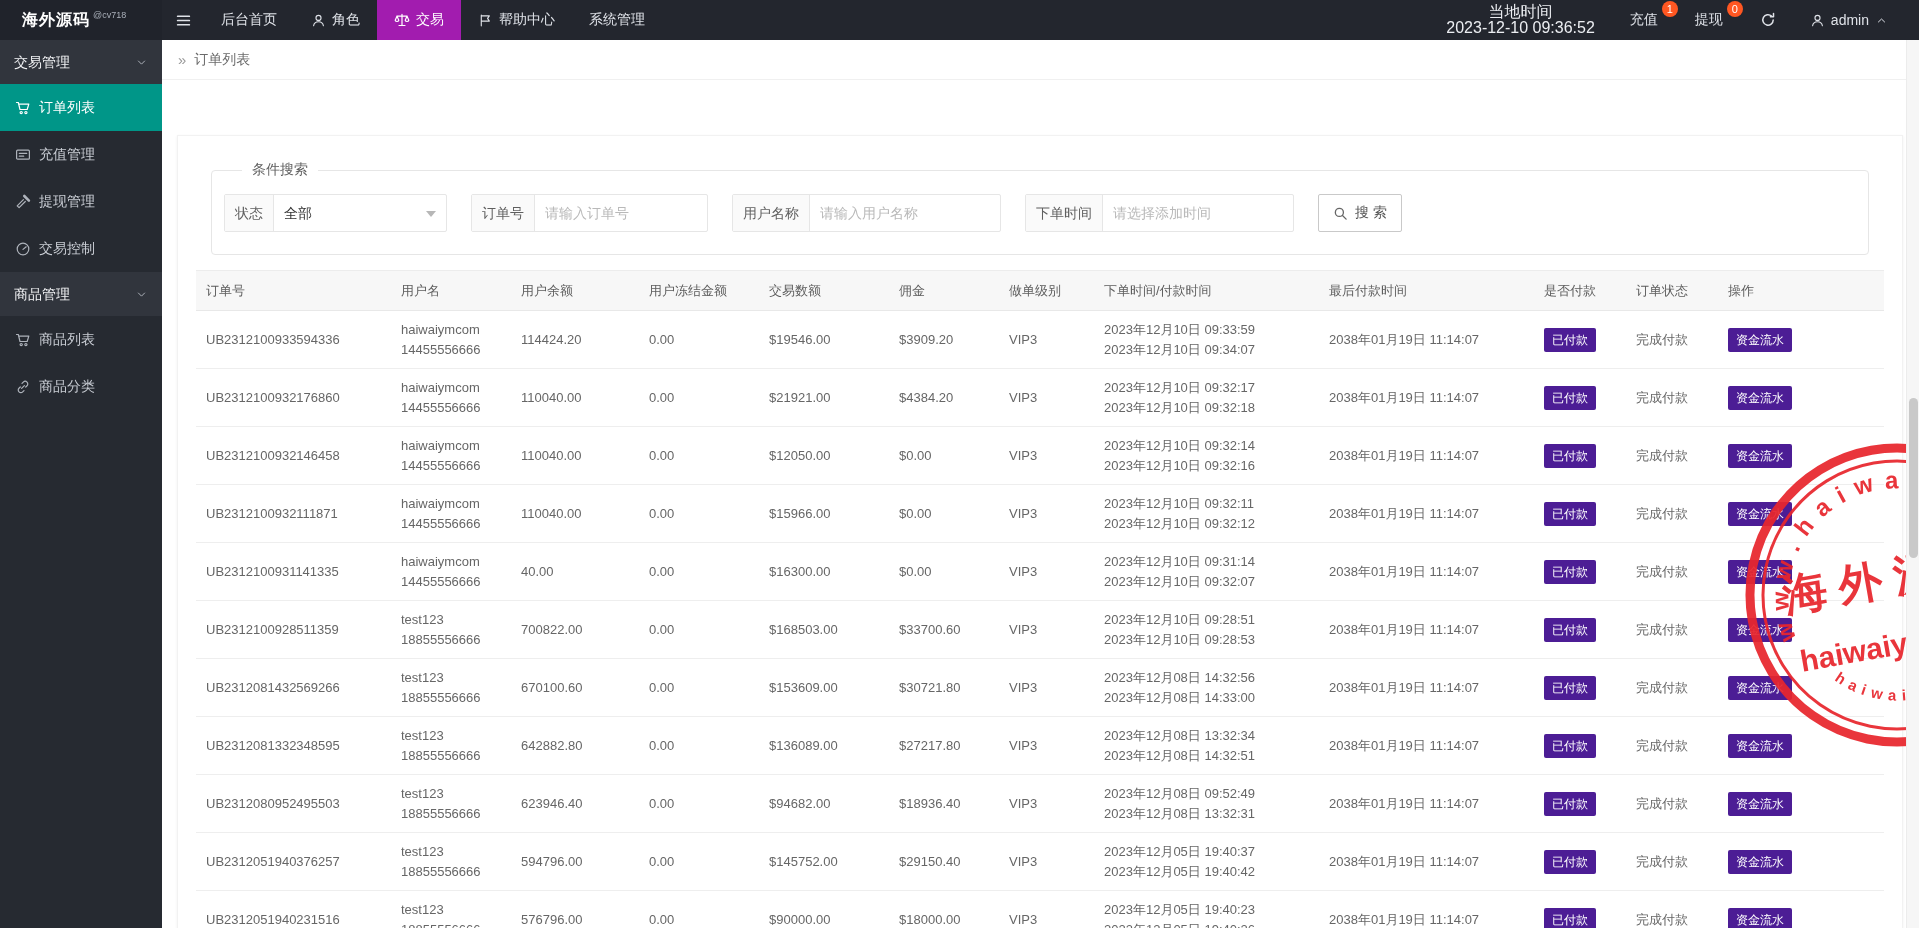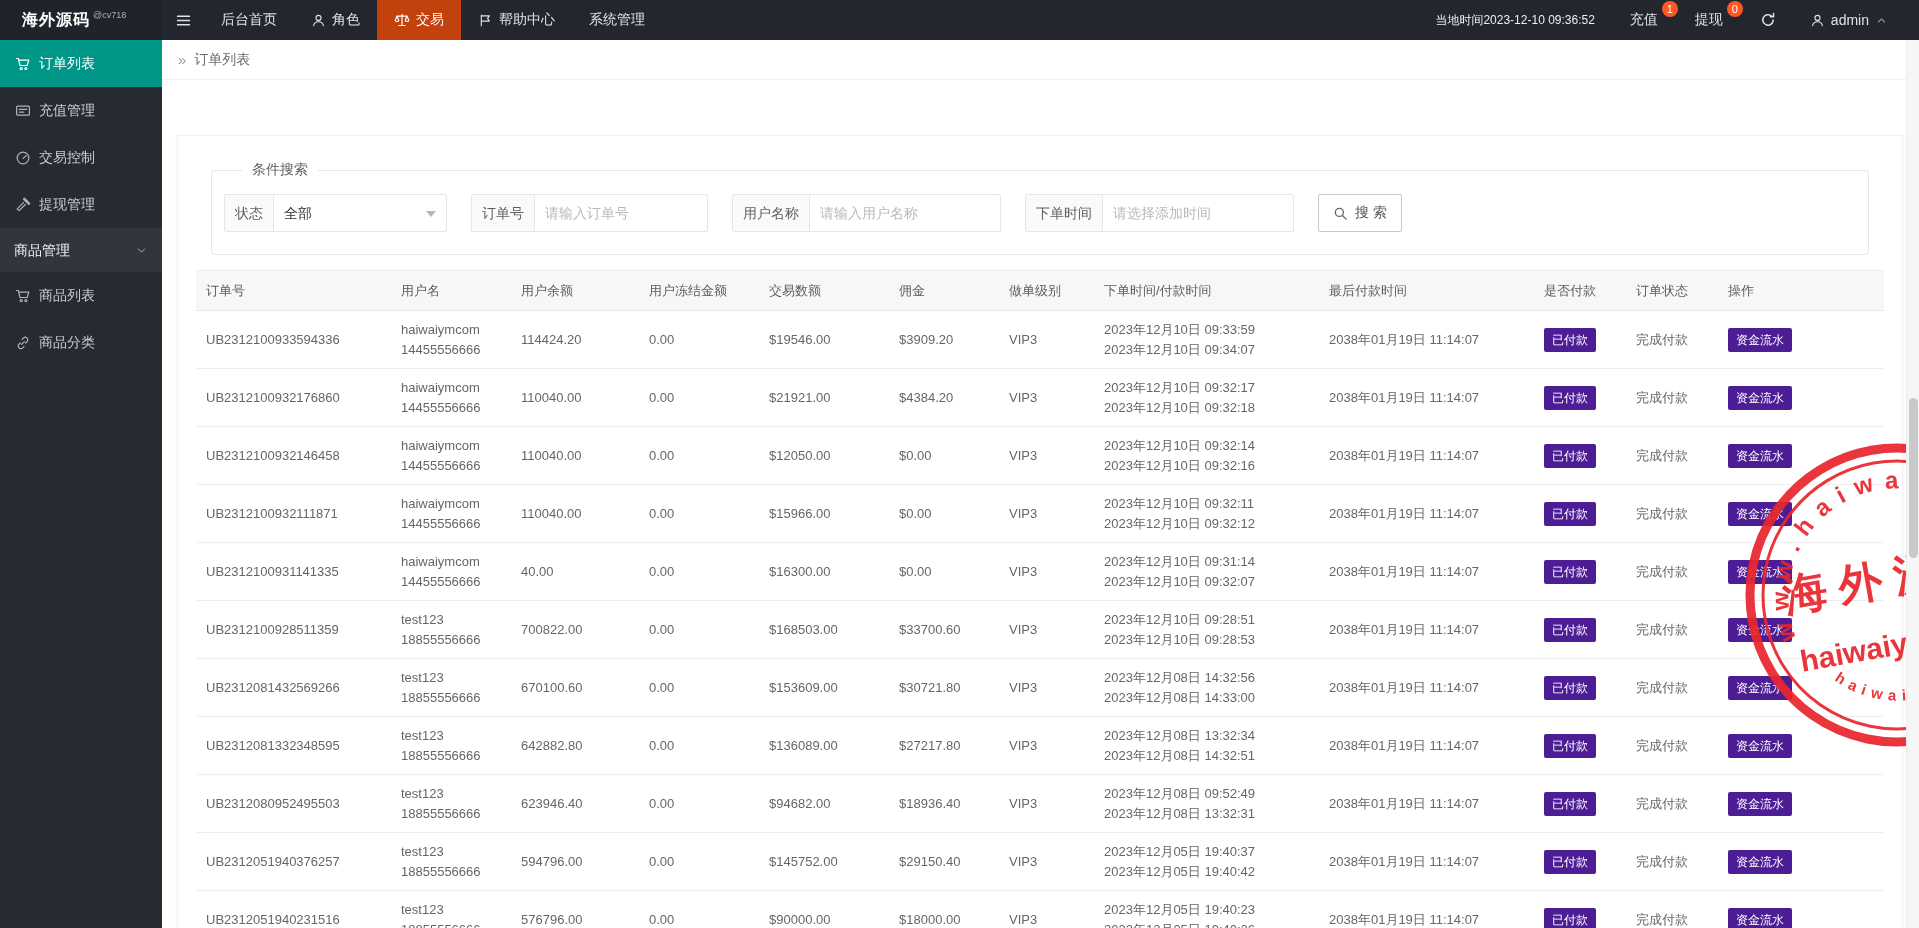--- a/index.html
+++ b/index.html
@@ -12,24 +12,24 @@
   .topbar { position:absolute; left:0; top:0; width:1919px; height:40px;
     background:#23262e; display:flex; align-items:stretch; color:#e7e9ee; z-index:50; }
   .logo { width:162px; background:#20232b; display:flex; align-items:center;
     padding-left:22px; flex:none; }
   .logo-text { color:#fff; font-size:16px; font-weight:bold; letter-spacing:1px; }
   .logo-sub { color:#aab0ba; font-size:9px; margin-left:3px; margin-top:-10px; }
   .tb-btn { width:42px; display:flex; align-items:center; justify-content:center; cursor:pointer; }
   .tb-nav { display:flex; align-items:stretch; }
   .tb-item { display:flex; align-items:center; gap:6px; padding:0 17px; font-size:14px;
     color:#dfe2e8; cursor:pointer; position:relative; white-space:nowrap;justify-content:center; }
-  .tb-item.active { background:#c2410c; color:#fff; }
+  .tb-item.active { background:#a21caf; color:#fff; }
   .tb-right { margin-left:auto; display:flex; align-items:stretch; padding-right:14px; }
-  .tb-time { display:flex; flex-direction:row; justify-content:center; align-items:center;
-    font-size:12px; line-height:16px; padding:0 18px; color:#eceef2; }
+  .tb-time { display:flex; flex-direction:column; justify-content:center; align-items:center;
+    font-size:16px; line-height:16px; padding:0 18px; color:#eceef2; }
   .badge { position:absolute; top:1px; right:0px; min-width:16px; height:16px; line-height:16px;
     background:#ff5722; color:#fff; border-radius:8px; font-size:11px; font-style:normal;
     text-align:center; padding:0 4px; }
   .icon { stroke:#dfe2e8; fill:none; stroke-width:1.2; stroke-linecap:round; stroke-linejoin:round; }
   .tb-item.active .icon { stroke:#fff; }
 
   
   .sidebar { position:absolute; left:0; top:40px; width:162px; height:888px;
     background:#262a31; z-index:40; }
   .side-title { height:44px; line-height:44px; background:#31353d; color:#f2f3f5;
@@ -154,48 +154,54 @@
         </svg>
       <span>admin</span>
       <svg class="icon" width="13" height="13" viewBox="0 0 16 16">
           <path d="M4.2 9.8L8 6.2l3.8 3.6"></path>
         </svg>
     </div>
   </div>
 </div>
 
 <div class="sidebar">
+  <div class="side-title">
+    <span>交易管理</span>
+    <svg class="icon" width="13" height="13" viewBox="0 0 16 16" style="stroke:#aeb3bb">
+        <path d="M4.2 6.2L8 10l3.8-3.8"></path>
+      </svg>
+  </div>
   <div class="side-item active">
     <svg class="icon" width="16" height="16" viewBox="0 0 16 16">
         <path d="M1.5 2.5h1.8l1.7 7h7.2l1.6-5.4H4.1"></path>
         <circle cx="6.2" cy="12.6" r="1.1"></circle>
         <circle cx="10.9" cy="12.6" r="1.1"></circle>
       </svg>
     <span>订单列表</span>
   </div>
   <div class="side-item">
     <svg class="icon" width="16" height="16" viewBox="0 0 16 16">
         <rect x="1.6" y="3.2" width="12.8" height="9" rx="1"></rect>
         <path d="M4.3 6.4h7.4M4.3 9.2h4.4"></path>
       </svg>
     <span>充值管理</span>
   </div>
   <div class="side-item">
     <svg class="icon" width="16" height="16" viewBox="0 0 16 16">
+        <path d="M9.3 2l4.6 4.6" style="stroke-width:2.6"></path>
+        <path d="M8.4 5.6L2.2 11.8l1.9 1.9 6.2-6.2"></path>
+      </svg>
+    <span>提现管理</span>
+  </div>
+  <div class="side-item">
+    <svg class="icon" width="16" height="16" viewBox="0 0 16 16">
         <circle cx="8" cy="8" r="5.8"></circle>
         <path d="M8 8.4l3.2-2.6"></path>
       </svg>
     <span>交易控制</span>
-  </div>
-  <div class="side-item">
-    <svg class="icon" width="16" height="16" viewBox="0 0 16 16">
-        <path d="M9.3 2l4.6 4.6" style="stroke-width:2.6"></path>
-        <path d="M8.4 5.6L2.2 11.8l1.9 1.9 6.2-6.2"></path>
-      </svg>
-    <span>提现管理</span>
   </div>
   <div class="side-title">
     <span>商品管理</span>
     <svg class="icon" width="13" height="13" viewBox="0 0 16 16" style="stroke:#aeb3bb">
         <path d="M4.2 6.2L8 10l3.8-3.8"></path>
       </svg>
   </div>
   <div class="side-item">
     <svg class="icon" width="16" height="16" viewBox="0 0 16 16">
         <path d="M1.5 2.5h1.8l1.7 7h7.2l1.6-5.4H4.1"></path>

